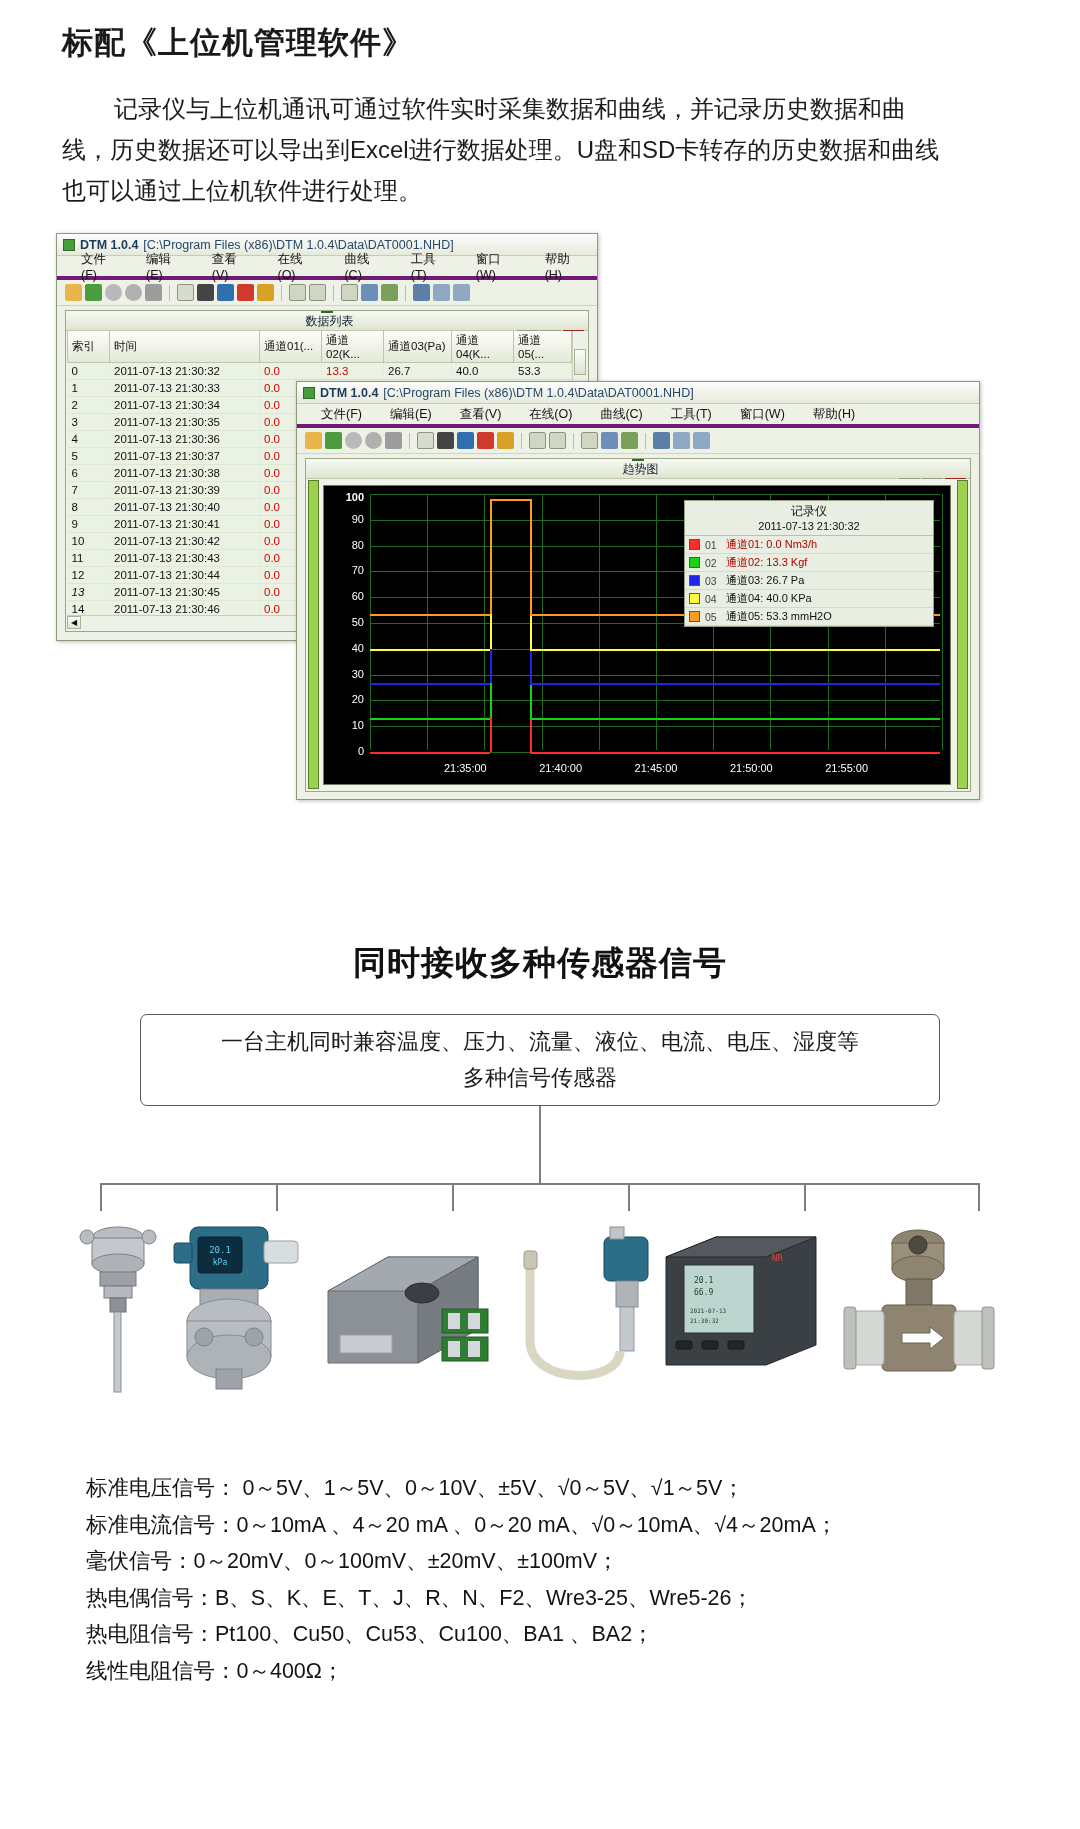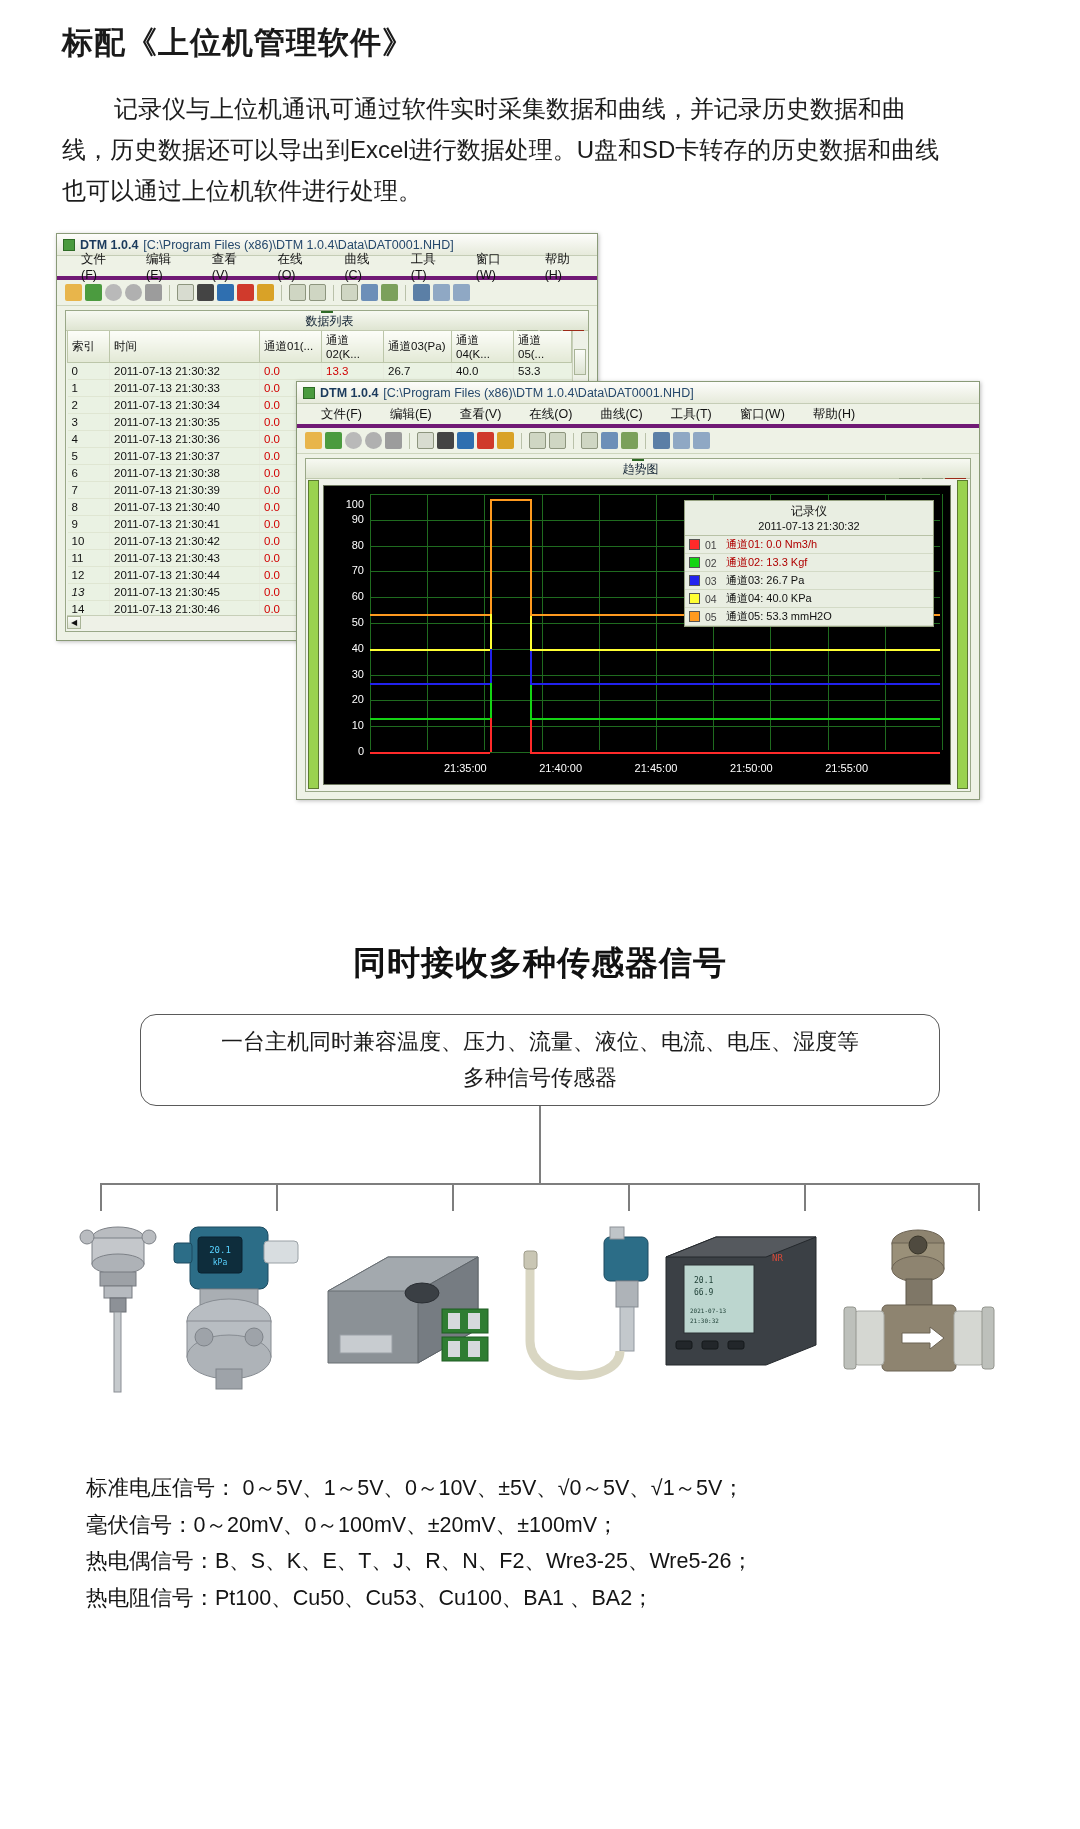--- a/index.html
+++ b/index.html
@@ -147,21 +147,21 @@
   .side-bar-l { left:1px; }
   .side-bar-r { right:1px; }
 
   
   .h2 {
     position:absolute; left:0; right:0; top:941px; text-align:center;
     font-size:33px; font-weight:bold; color:#111; letter-spacing:1px;
   }
   .callout {
     position:absolute; left:140px; top:1014px; width:800px; height:92px;
-    border:1px solid #5a5a5a; border-radius:16px;
+    border:1px solid #5a5a5a; border-radius:7px;
     display:flex; flex-direction:column; align-items:center; justify-content:center;
     font-size:22px; line-height:36px; color:#1b1b1b;
   }
   .connector { position:absolute; background:#7e7e7e; }
   
   .devices { position:absolute; left:60px; top:1215px; width:960px; height:180px; }
   .dev { position:absolute; }
   
   .specs {
     position:absolute; left:86px; top:1470px; width:920px;
@@ -508,21 +508,21 @@
             <div class="ytick" style="top: 266px;">0</div>
             <div class="ytick" style="top: 240.2px;">10</div>
             <div class="ytick" style="top: 214.4px;">20</div>
             <div class="ytick" style="top: 188.6px;">30</div>
             <div class="ytick" style="top: 162.8px;">40</div>
             <div class="ytick" style="top: 137px;">50</div>
             <div class="ytick" style="top: 111.2px;">60</div>
             <div class="ytick" style="top: 85.4px;">70</div>
             <div class="ytick" style="top: 59.6px;">80</div>
             <div class="ytick" style="top: 33.8px;">90</div>
-            <div class="ytick" style="top: 19px;">100</div>
+            <div class="ytick" style="top: 12px; font-weight: bold;">100</div>
           </div>
         <div id="xticks">
             <div class="xtick" style="left: 141.333px;">21:35:00</div>
             <div class="xtick" style="left: 236.667px;">21:40:00</div>
             <div class="xtick" style="left: 332px;">21:45:00</div>
             <div class="xtick" style="left: 427.333px;">21:50:00</div>
             <div class="xtick" style="left: 522.667px;">21:55:00</div>
           </div>
 
         <div class="legend">
@@ -666,16 +666,18 @@
       <rect x="124" y="96" width="30" height="54" rx="4" fill="#d5d7d2" stroke="#a8aaa5"></rect>
       <rect x="14" y="92" width="12" height="62" rx="3" fill="#bdc0bb" stroke="#94968f"></rect>
       <rect x="152" y="92" width="12" height="62" rx="3" fill="#bdc0bb" stroke="#94968f"></rect>
       <polygon points="72,118 100,118 100,112 114,123 100,134 100,128 72,128" fill="#ffffff" stroke="#6b6253"></polygon>
     </svg>
   </div>
 </div>
 
 <div class="specs">
   <div>标准电压信号： 0～5V、1～5V、0～10V、±5V、√0～5V、√1～5V；</div>
+  <div>标准电流信号：0～10mA 、4～20 mA 、0～20 mA、√0～10mA、√4～20mA；</div>
   <div>毫伏信号：0～20mV、0～100mV、±20mV、±100mV；</div>
   <div>热电偶信号：B、S、K、E、T、J、R、N、F2、Wre3-25、Wre5-26；</div>
   <div>热电阻信号：Pt100、Cu50、Cu53、Cu100、BA1 、BA2；</div>
+  <div>线性电阻信号：0～400Ω；</div>
 </div>
 
 </body></html>

